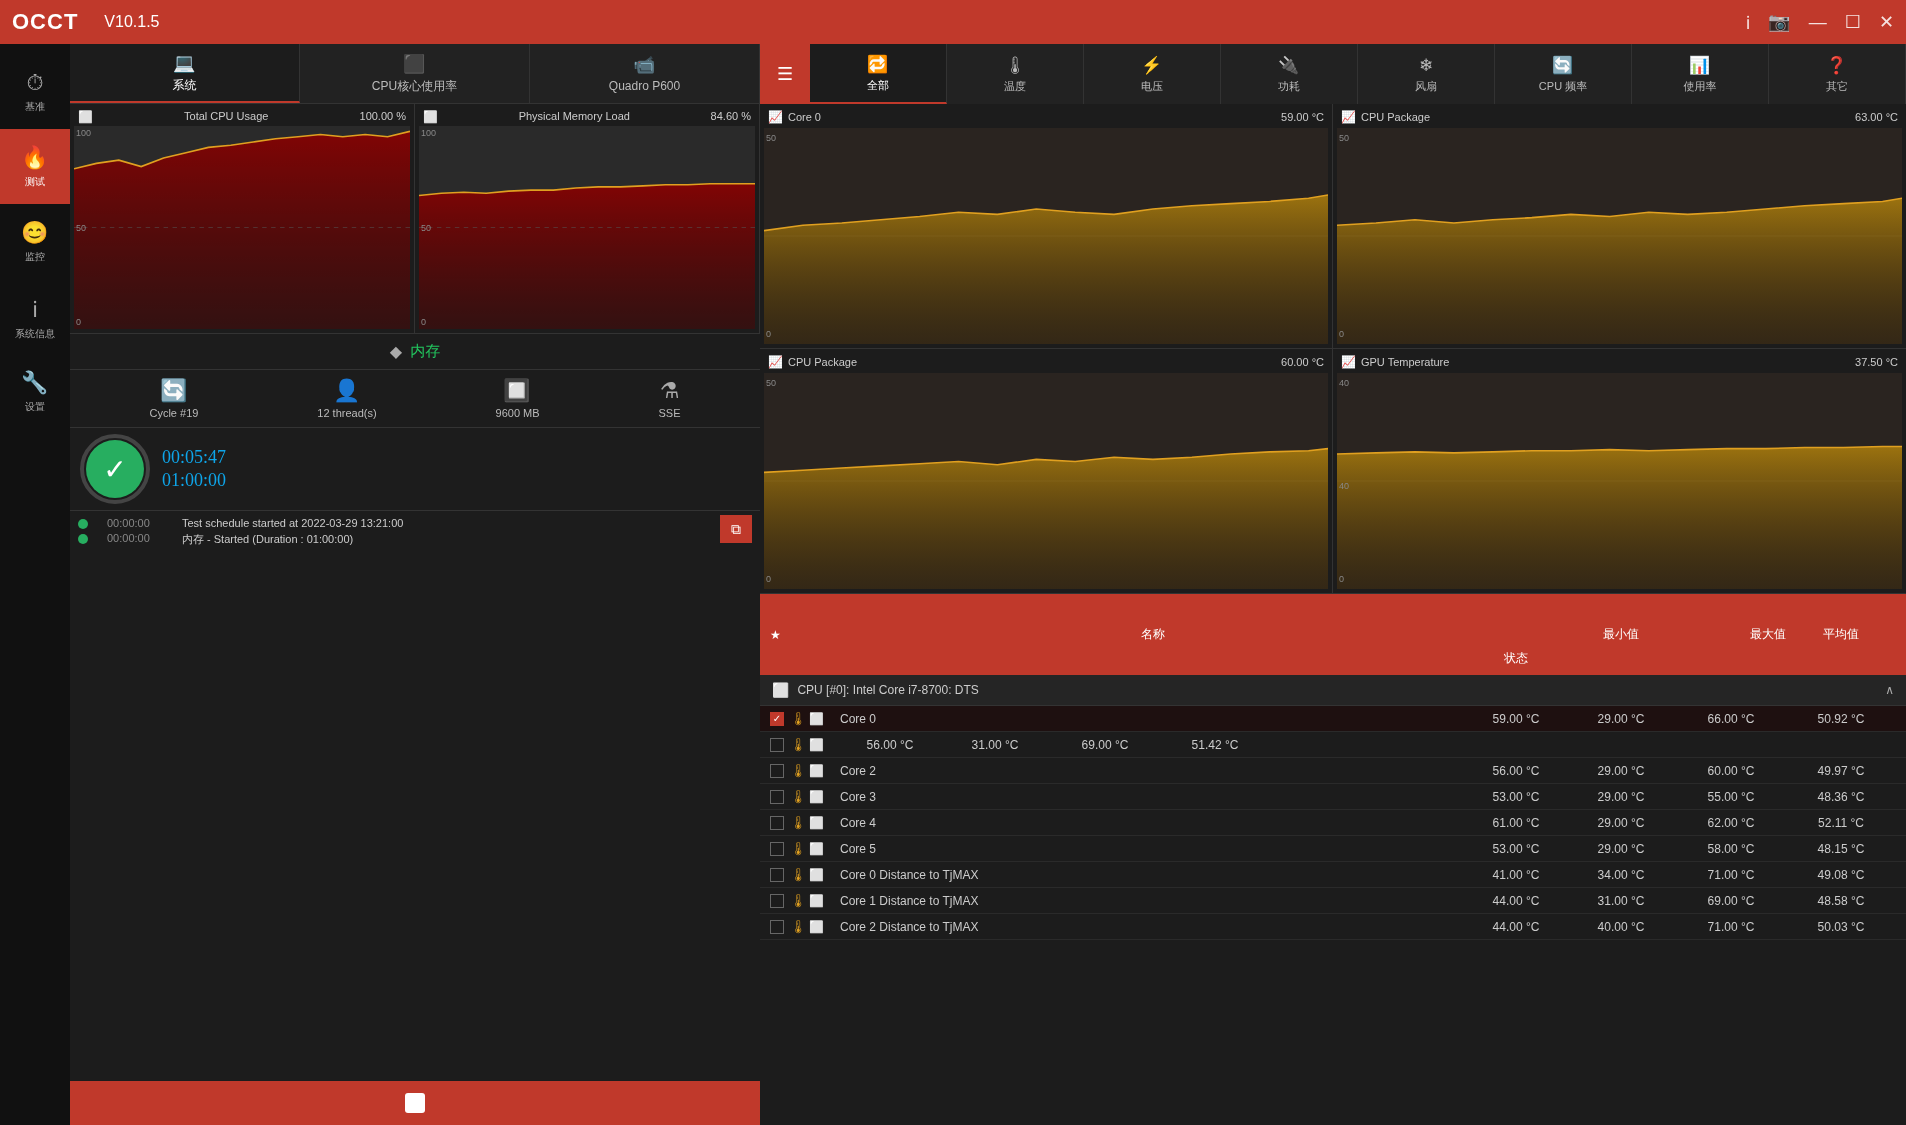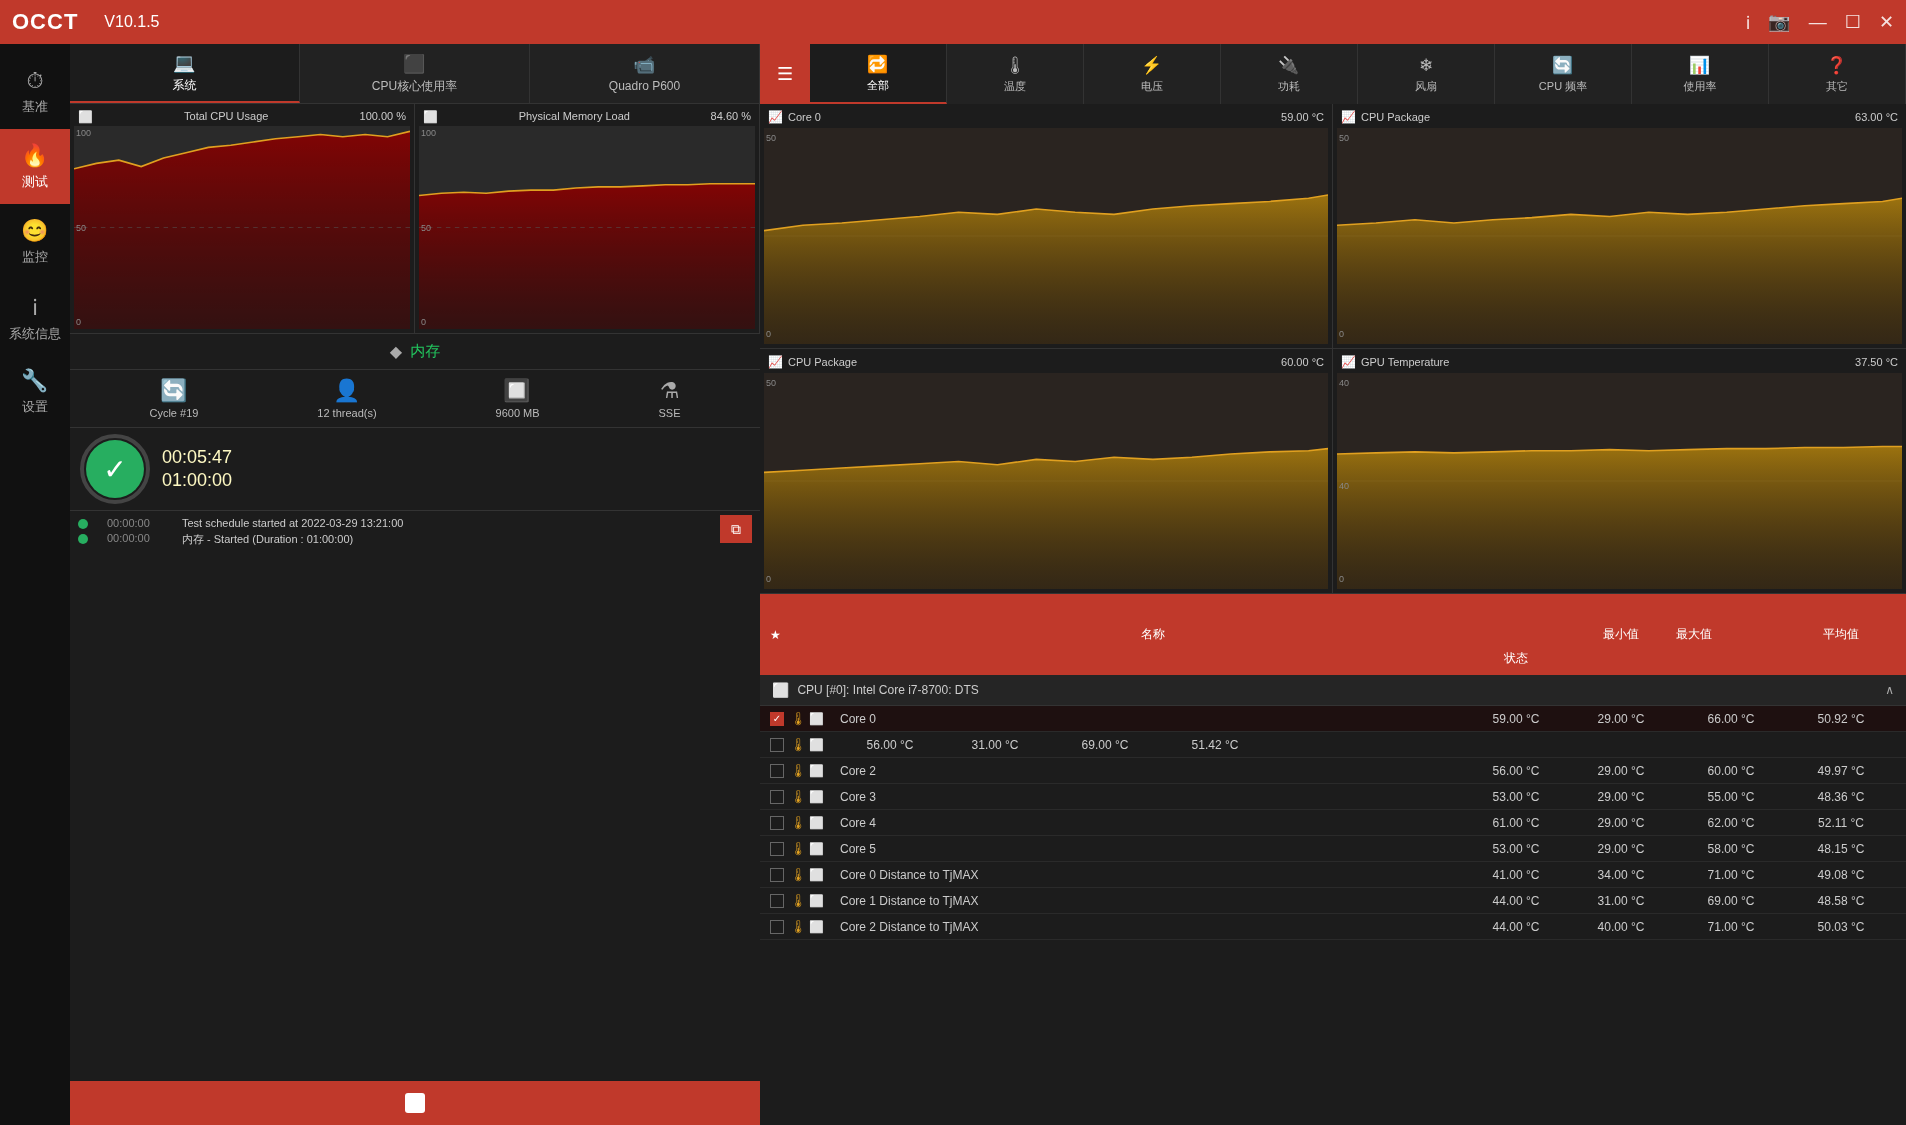--- a/index.html
+++ b/index.html
@@ -78,21 +78,21 @@
       color: #aaa;
     }
     .sidebar-item.active {
       background: #c0392b;
       color: white;
     }
     .sidebar-icon {
       font-size: 22px;
     }
     .sidebar-label {
-      font-size: 13px;
+      font-size: 10px;
     }
 
     
     #center-panel {
       flex: 1;
       display: flex;
       flex-direction: column;
       background: #1c1c1c;
       max-width: 690px;
     }
@@ -218,22 +218,22 @@
       font-size: 28px;
       color: white;
     }
     #timers {
       display: flex;
       flex-direction: column;
       gap: 2px;
     }
     .timer-display {
       font-size: 18px;
-      color: #fef9c3;
-      font-family: Liberation Sans, sans-serif;
+      color: #0ea5e9;
+      font-family: Liberation Serif, serif;
     }
 
     
     #log-area {
       flex: 1;
       background: #1c1c1c;
       padding: 6px 8px;
       font-size: 11px;
       overflow-y: auto;
       position: relative;
@@ -386,21 +386,21 @@
       align-items: center;
       position: sticky;
       top: 0;
       z-index: 10;
     }
     .th-star { width: 20px; }
     .th-icons { width: 50px; }
     .th-name { flex: 1; text-align: center; }
     .th-state { width: 100px; text-align: center; margin-top: 48px; }
     .th-min { width: 110px; text-align: center; }
-    .th-max { width: 110px; text-align: left; }
+    .th-max { width: 110px; text-align: right; }
     .th-avg { width: 110px; text-align: center; }
     .th { color: white; font-size: 12px; }
 
     
     .cpu-group-header {
       display: flex;
       align-items: center;
       justify-content: space-between;
       background: #252525;
       padding: 7px 12px;

